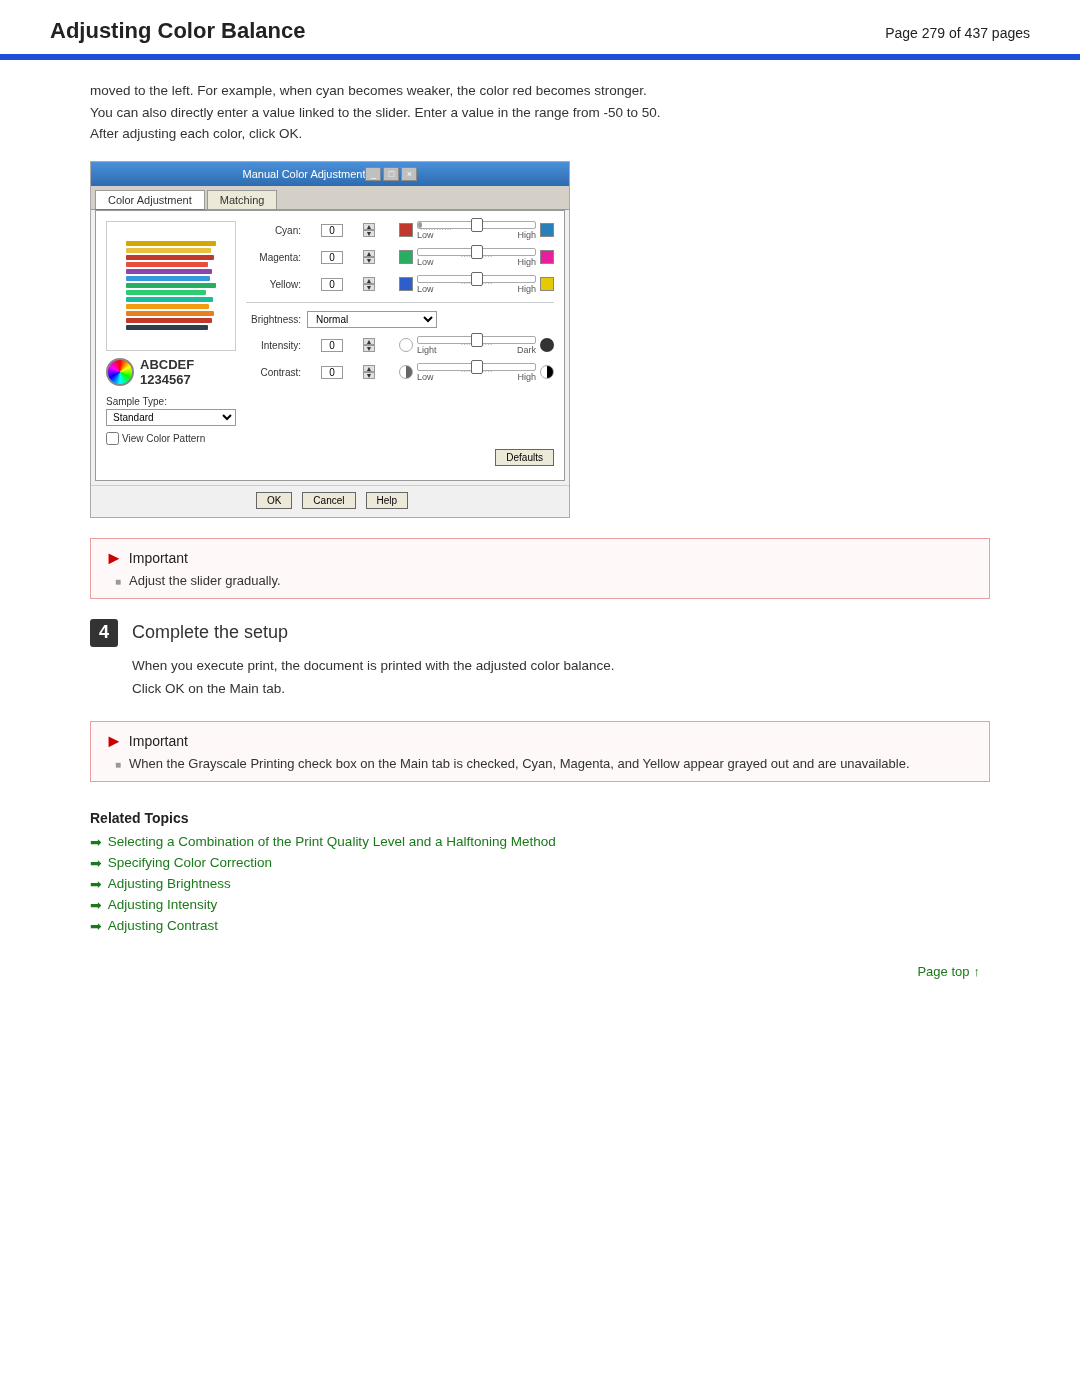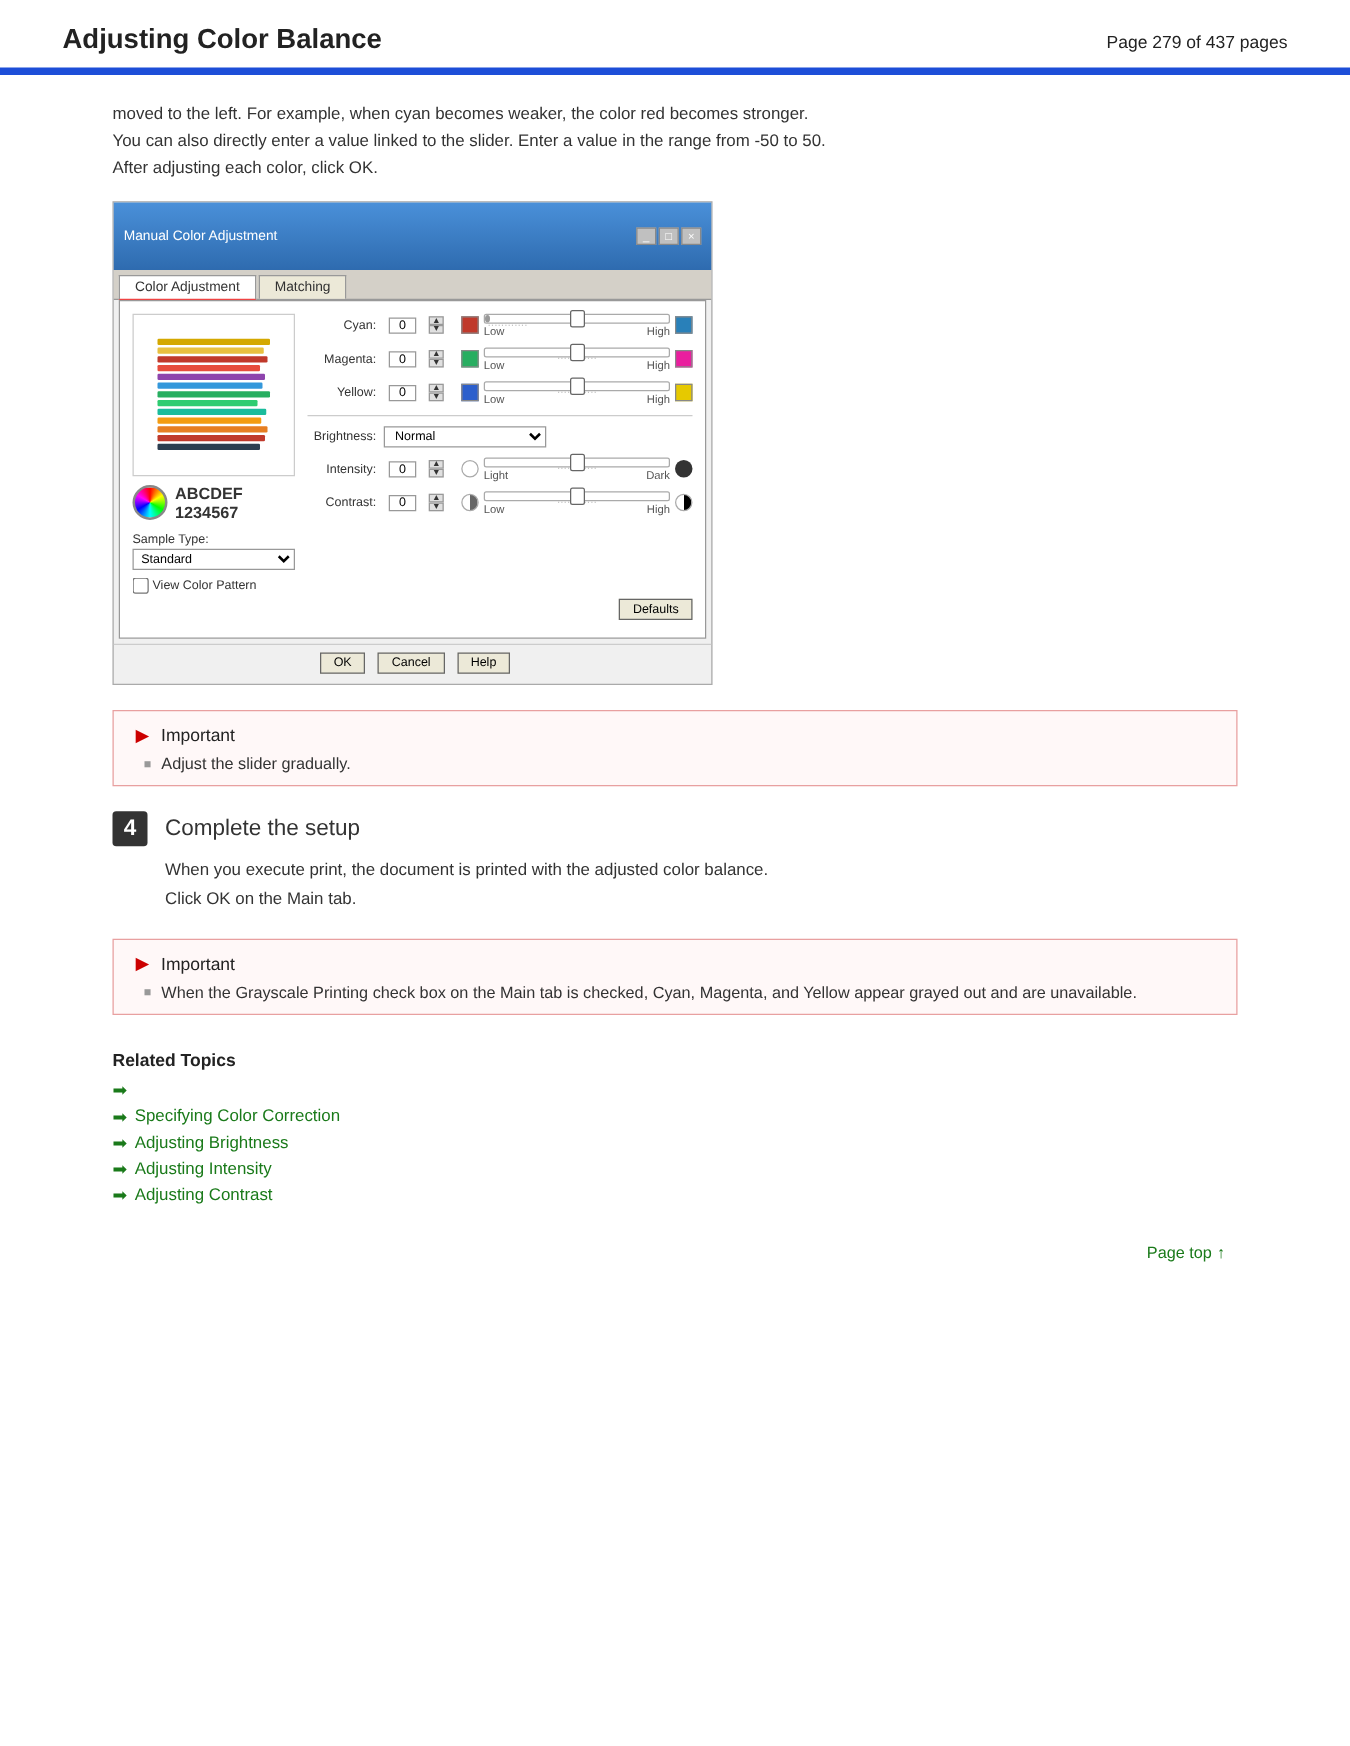--- a/index.html
+++ b/index.html
@@ -49,23 +49,23 @@
       background: #f0f0f0;
       width: 480px;
       margin-bottom: 20px;
       font-size: 11px;
       font-family: 'Segoe UI', Arial, sans-serif;
     }
 
     .dialog-titlebar {
       background: linear-gradient(to bottom, #4a90d9, #2e6baf);
       color: white;
-      padding: 20px 8px;
-      display: flex;
-      justify-content: space-between;
+      padding: 5px 8px;
+      display: flex;
+      justify-content: center;
       align-items: center;
       font-size: 11px;
     }
 
     .dialog-titlebar-buttons {
       display: flex;
       gap: 2px;
     }
 
     .title-btn {
@@ -191,21 +191,21 @@
     }
 
     .dialog-right {
       flex: 1;
     }
 
     .slider-row {
       display: flex;
       align-items: center;
       margin-bottom: 8px;
-      gap: 10px;
+      gap: 20px;
     }
 
     .slider-label {
       width: 55px;
       font-size: 10px;
       text-align: right;
       flex-shrink: 0;
     }
 
     .slider-value {
@@ -761,20 +761,21 @@
     <div class="important-item">
       <span class="important-bullet">■</span>
       <span>When the Grayscale Printing check box on the Main tab is checked, Cyan, Magenta, and Yellow appear grayed out and are unavailable.</span>
     </div>
   </div>
 
   <div class="related-topics">
     <div class="related-title">Related Topics</div>
     <a class="related-link">
       <span class="related-arrow">➡</span>
+      <span>Selecting a Combination of the Print Quality Level and a Halftoning Method</span>
     </a>
     <a class="related-link">
       <span class="related-arrow">➡</span>
       <span>Specifying Color Correction</span>
     </a>
     <a class="related-link">
       <span class="related-arrow">➡</span>
       <span>Adjusting Brightness</span>
     </a>
     <a class="related-link">

